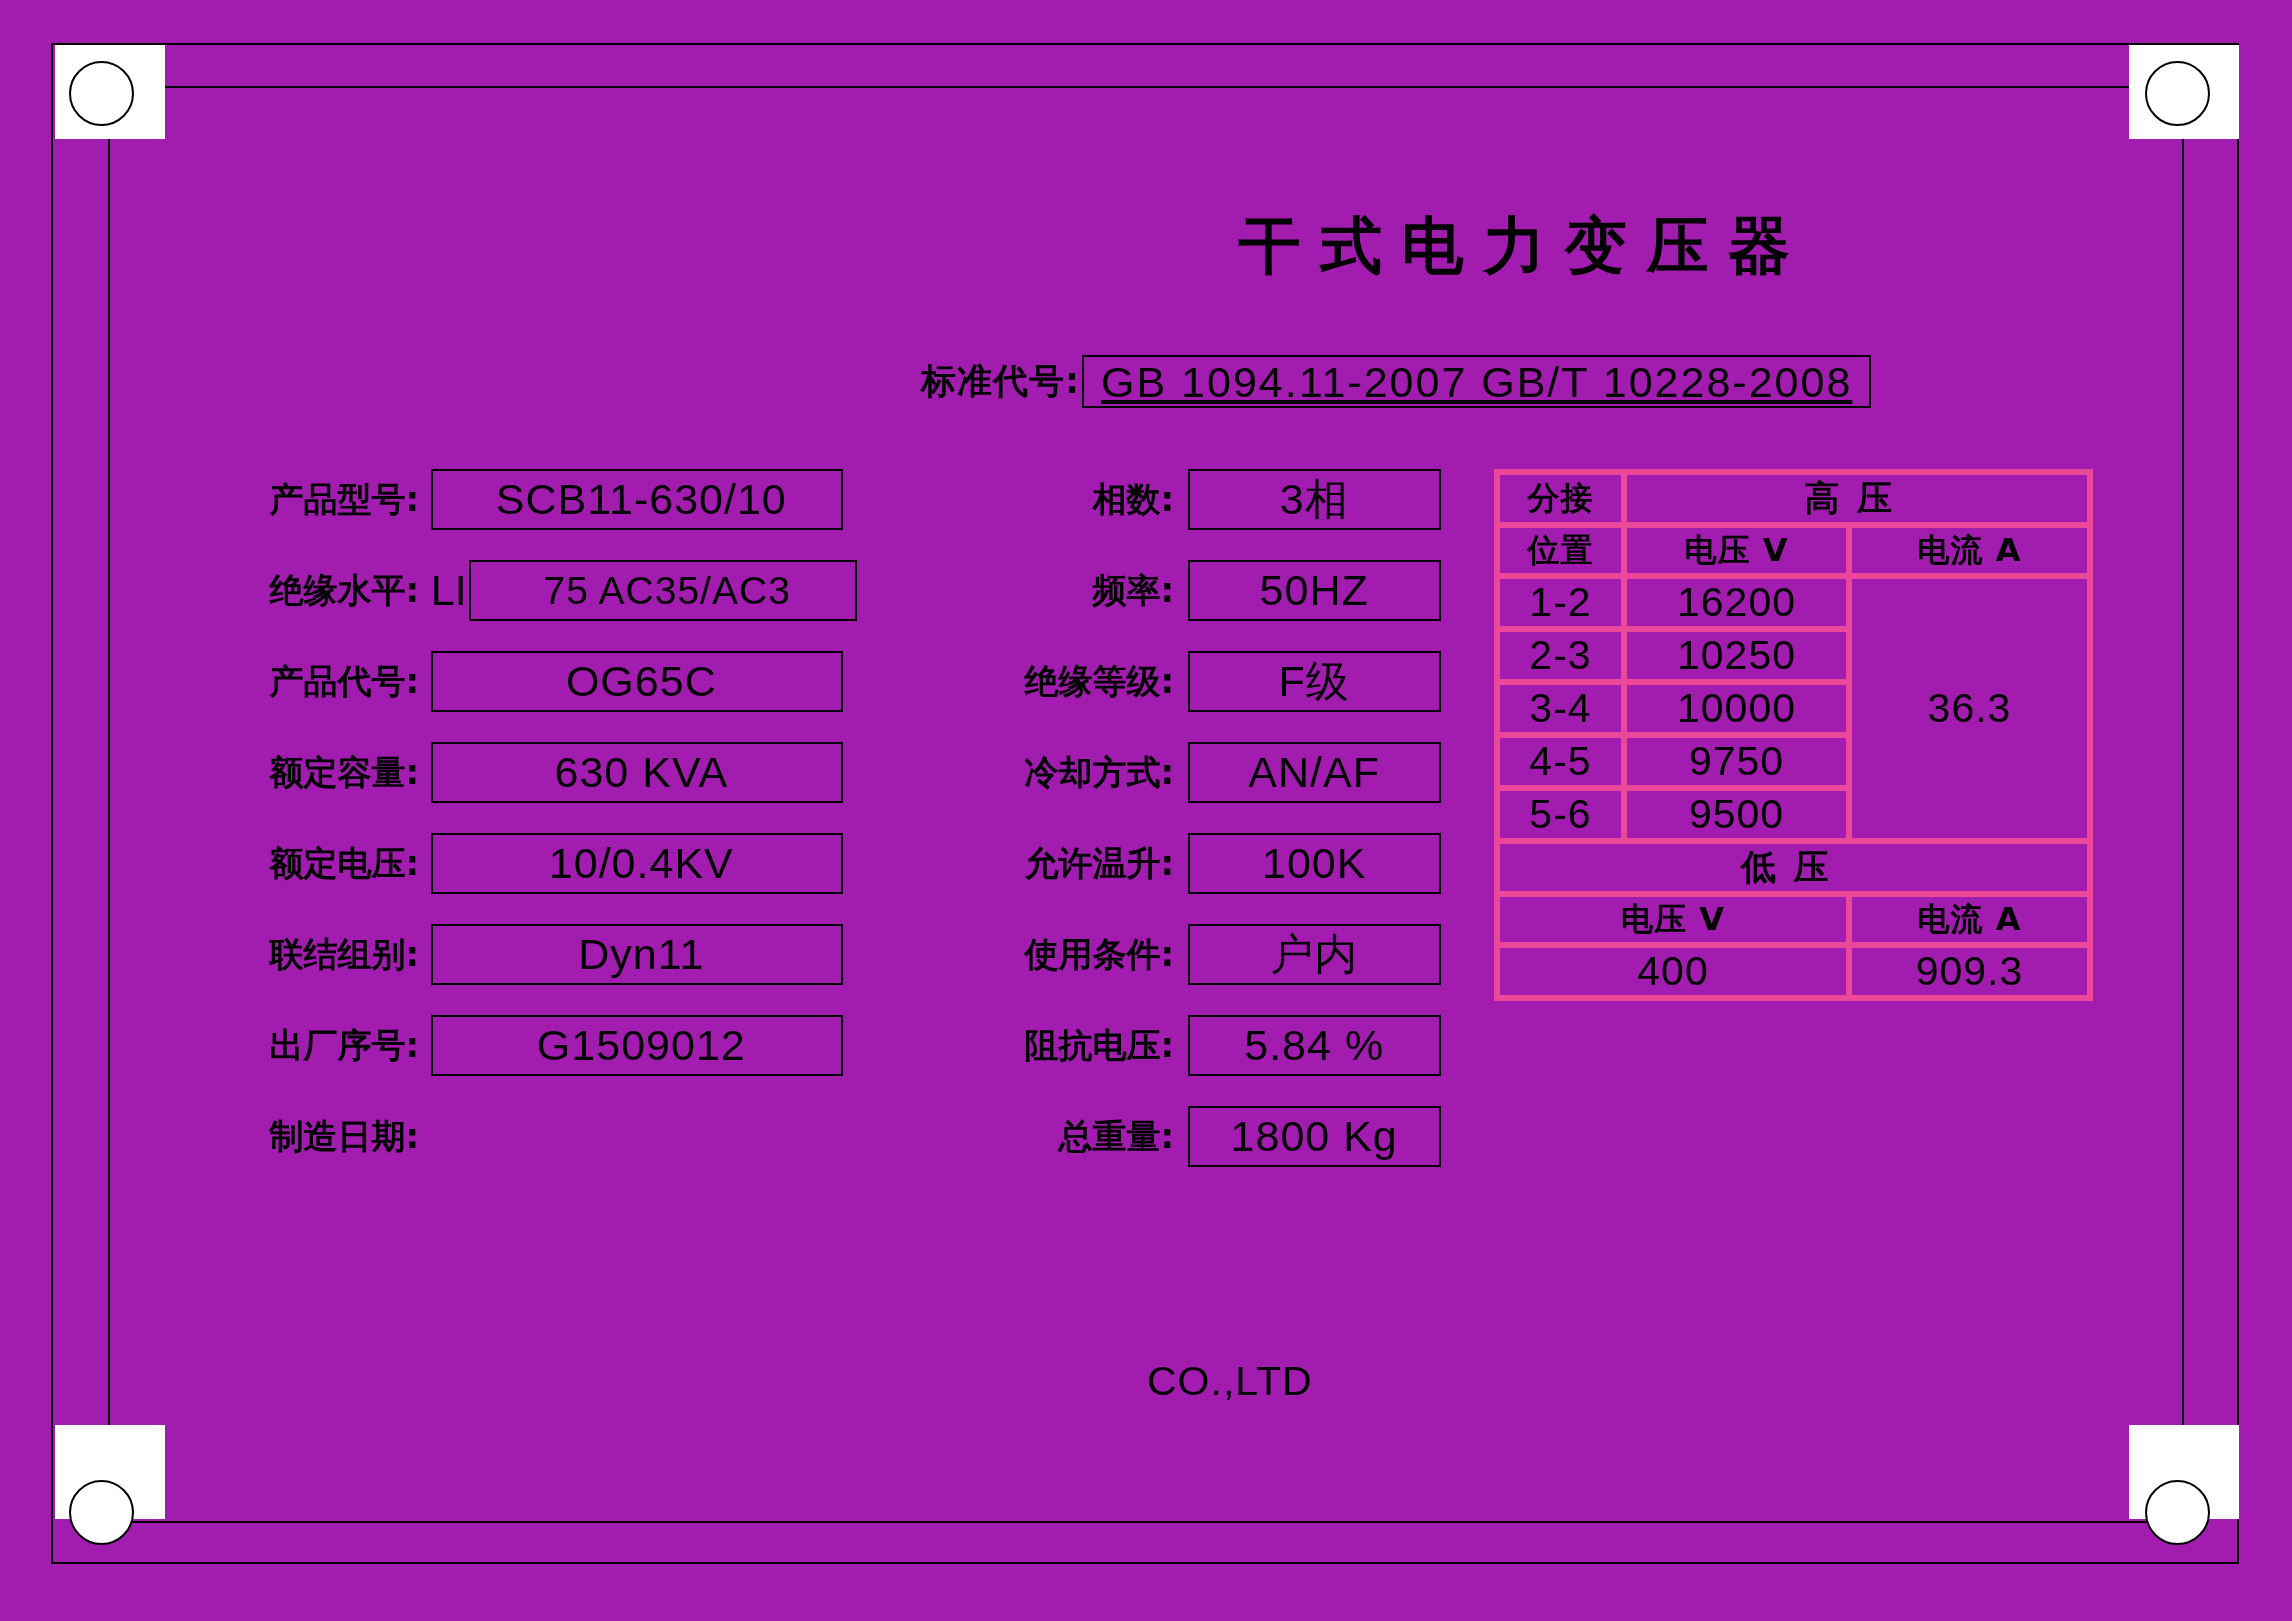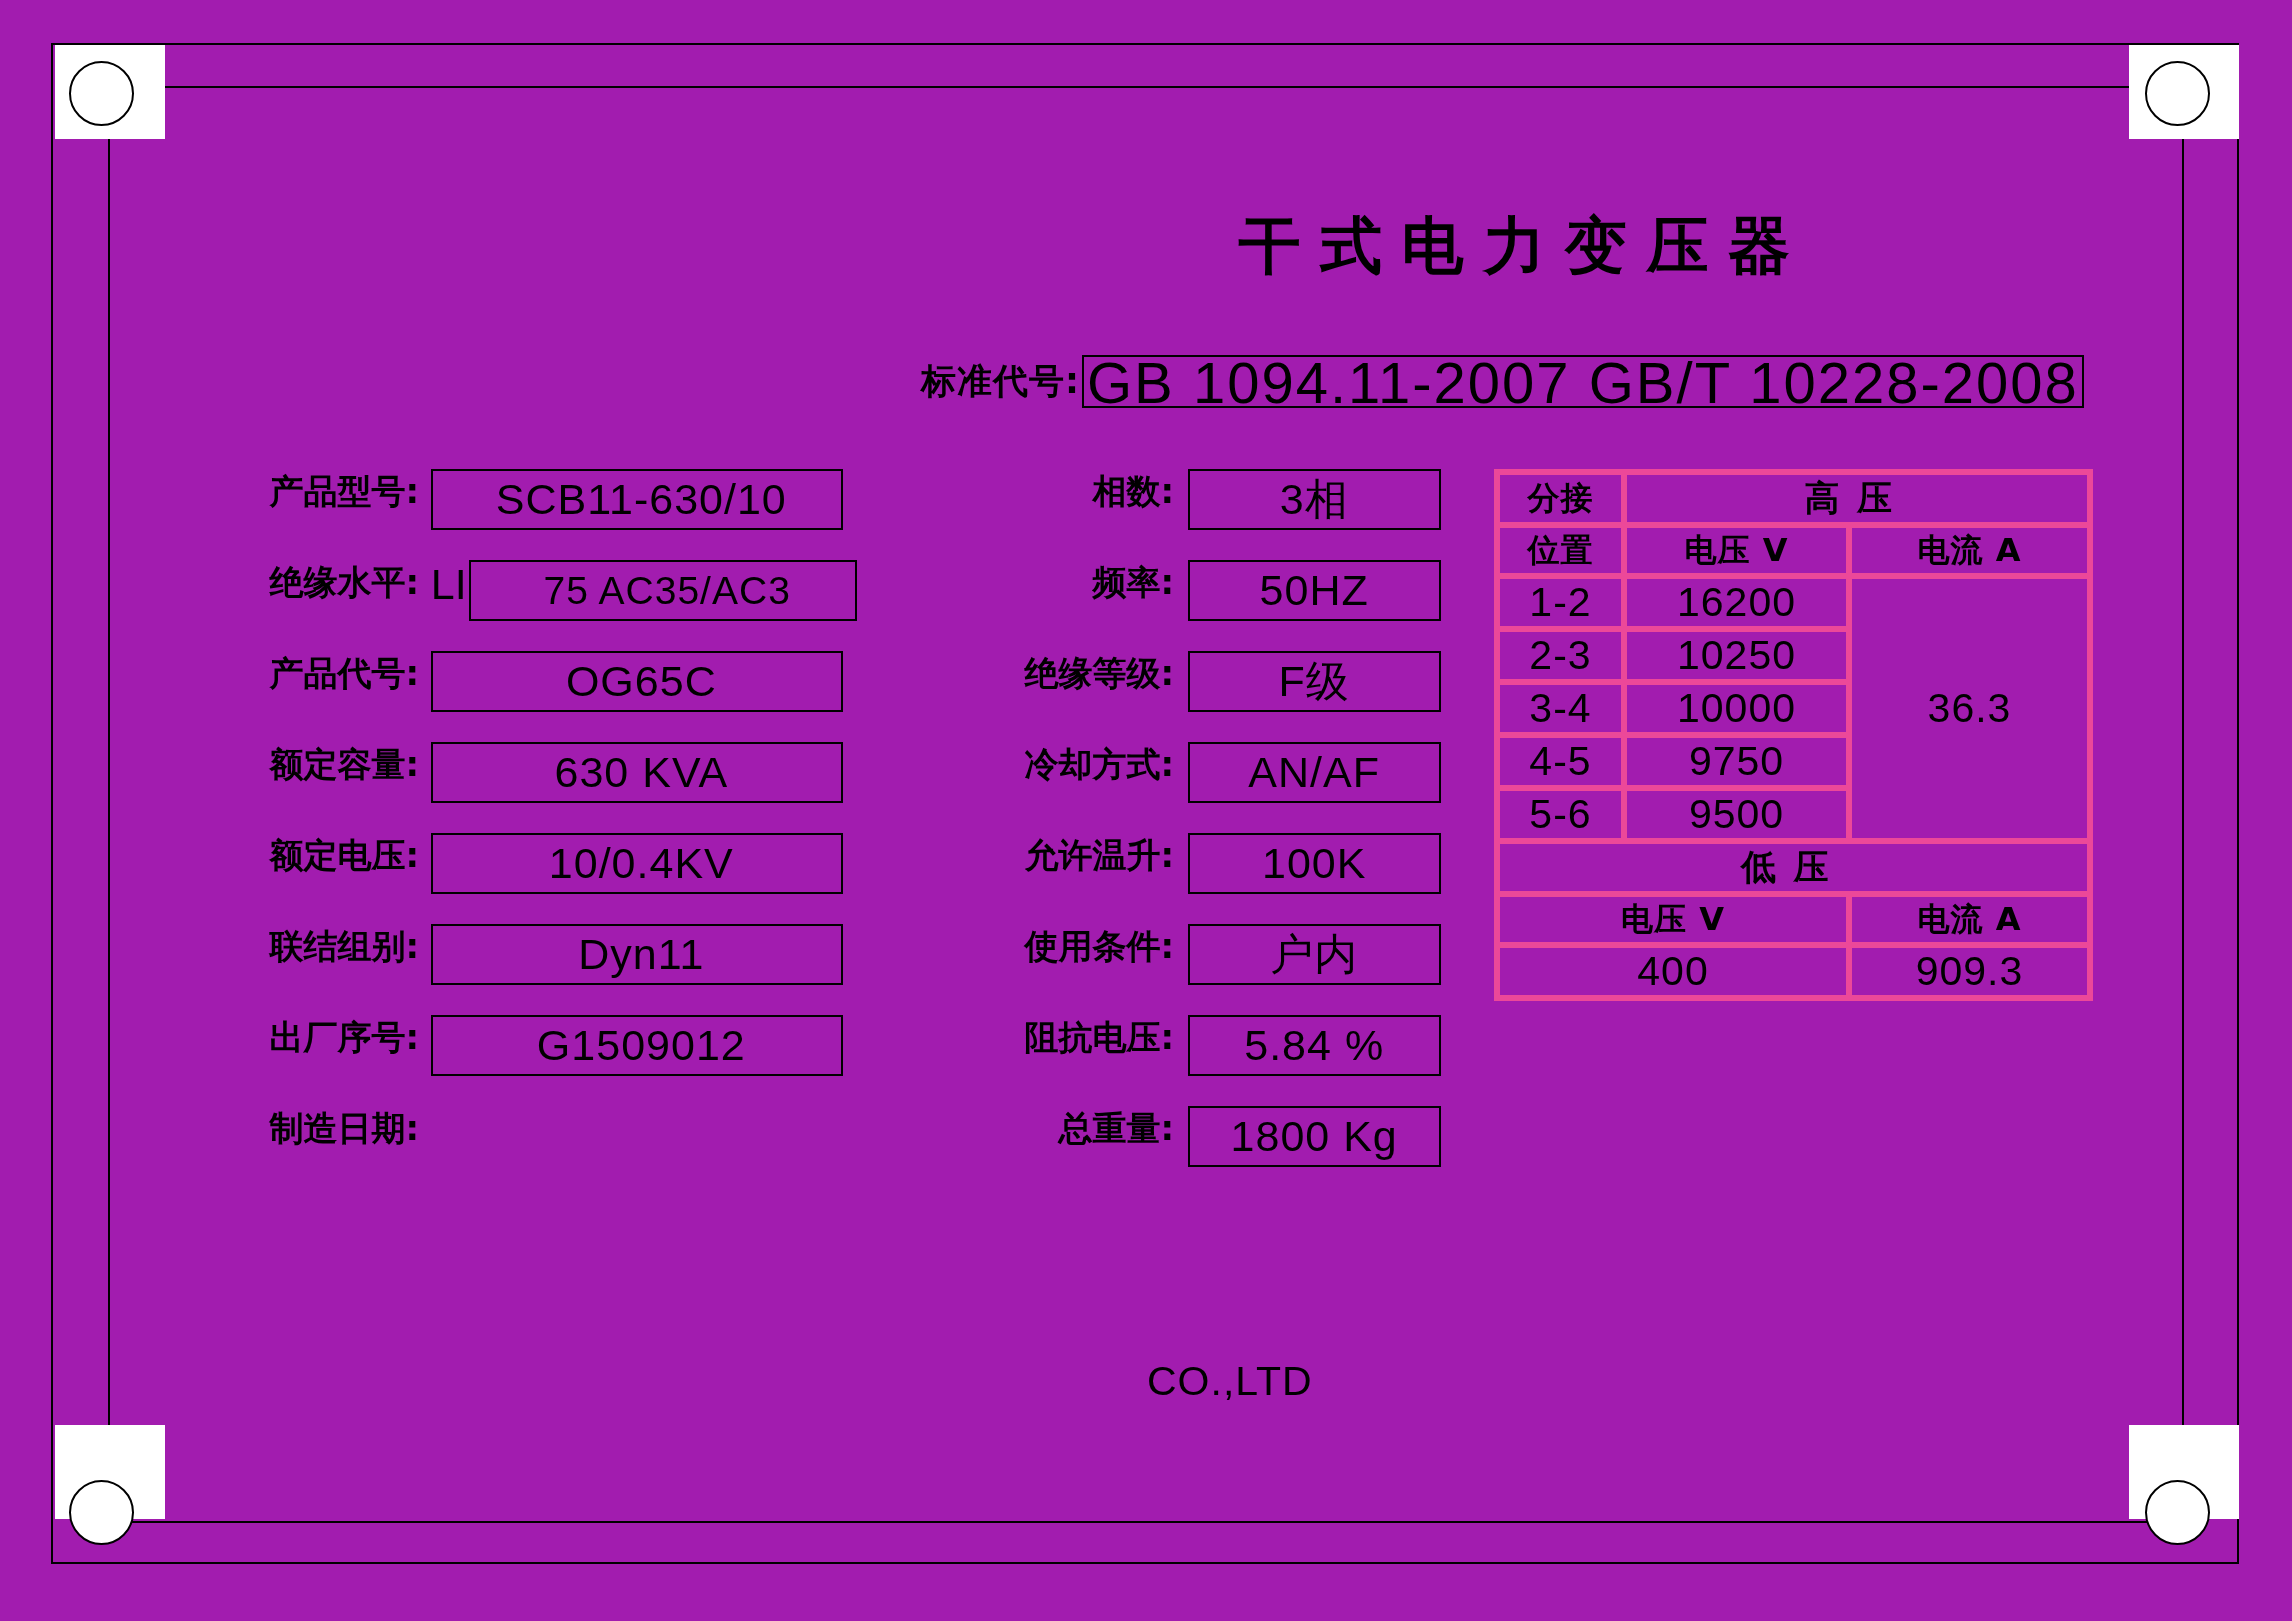--- a/index.html
+++ b/index.html
@@ -85,36 +85,38 @@
     align-items: center;
     white-space: nowrap;
   }
   .std-label {
     font-family: "DejaVu Sans", sans-serif;
     font-weight: bold;
     font-size: 35px;
     letter-spacing: 1px;
   }
   .std-value {
-    font-size: 58px;
+    font-size: 43px;
     letter-spacing: 2px;
     border: 2px solid #000;
-    padding: 0 3px;
+    padding: 0 17px;
     margin-left: 2px;
     line-height: 51px;
     height: 53px;
     box-sizing: border-box;
+    text-decoration: underline;
   }
 
   
   .col {
     position: absolute;
   }
   .field {
     display: flex;
+    align-items: center;
     height: 61px;
     margin-bottom: 30px;
   }
   .field .lbl {
     font-family: "DejaVu Sans", sans-serif;
     font-weight: bold;
     font-size: 34px;
     text-align: right;
     white-space: nowrap;
     letter-spacing: 0px;

